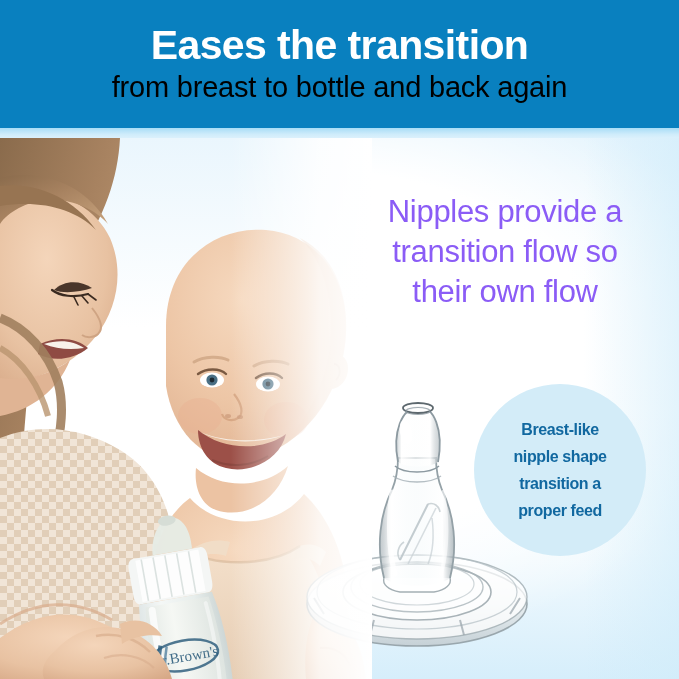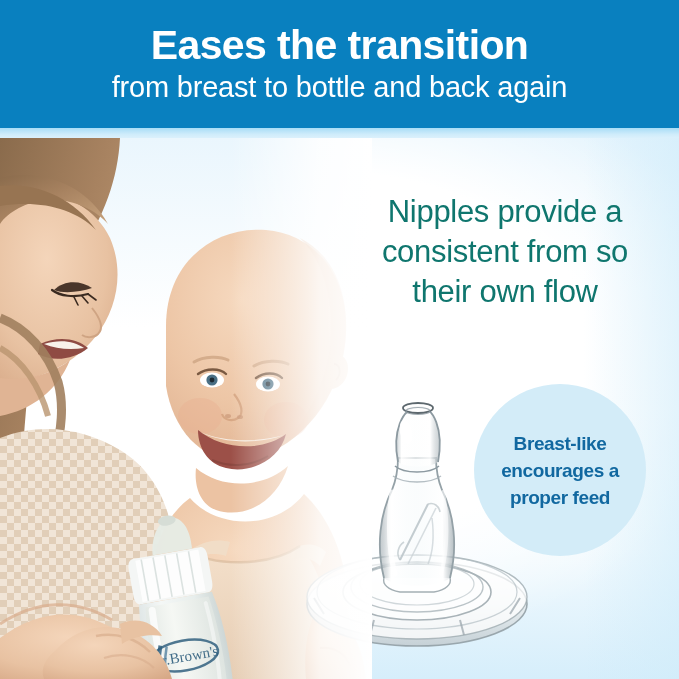--- a/index.html
+++ b/index.html
@@ -36,21 +36,21 @@
     color: #ffffff;
     font-family: "Liberation Sans", sans-serif;
     font-weight: bold;
     font-size: 41px;
     line-height: 46px;
     letter-spacing: -0.6px;
     text-align: center;
     white-space: nowrap;
   }
   .banner-subtitle {
-    color: #ffffff;
+    color: #000000;
     font-family: "Liberation Sans", sans-serif;
     font-weight: 300;
     font-size: 29px;
     line-height: 34px;
     letter-spacing: -0.2px;
     text-align: center;
     white-space: nowrap;
     margin-top: 2px;
   }
   .banner-strip {
@@ -96,21 +96,21 @@
   }
   .photo svg { display: block; }
 
   
   .para {
     position: absolute;
     left: 360px;
     top: 192px;
     width: 290px;
     text-align: center;
-    color: #0f766e;
+    color: #8b5cf6;
     font-family: "Liberation Sans", sans-serif;
     font-weight: 300;
     font-size: 31px;
     line-height: 40px;
     letter-spacing: -0.3px;
   }
   .para-line { display: block; white-space: nowrap; }
 
   
   .callout {
@@ -124,21 +124,21 @@
     display: flex;
     align-items: center;
     justify-content: center;
     z-index: 25;
   }
   .callout-text {
     text-align: center;
     color: #1168a0;
     font-family: "Liberation Sans", sans-serif;
     font-weight: bold;
-    font-size: 19px;
+    font-size: 16px;
     line-height: 27px;
     letter-spacing: -0.4px;
     width: 160px;
   }
   .callout-line { display: block; white-space: nowrap; }
 
   
   .nipple {
     position: absolute;
     left: 292px;
@@ -309,28 +309,29 @@
       <path d="M96 498 C116 494 136 500 150 514" stroke="#d9ae8d" stroke-width="2.4" fill="none" opacity="0.7"></path>
       <path d="M104 520 C122 514 142 518 154 530" stroke="#d9ae8d" stroke-width="2.2" fill="none" opacity="0.6"></path>
 
       <path d="M120 486 C136 478 154 484 162 498 C150 496 134 498 122 506 Z" fill="#e8c2a2"></path>
     </svg>
     <div class="photo-mask"></div>
   </div>
 
   <div class="para">
     <span class="para-line">Nipples provide a</span>
-    <span class="para-line">consistent from so</span>
+    <span class="para-line">transition flow so</span>
     <span class="para-line">their own flow</span>
   </div>
 
   <div class="callout">
     <div class="callout-text">
       <span class="callout-line">Breast-like</span>
-      <span class="callout-line">encourages a</span>
+      <span class="callout-line">nipple shape</span>
+      <span class="callout-line">transition a</span>
       <span class="callout-line">proper feed</span>
     </div>
   </div>
 
   <div class="nipple">
     <svg width="250" height="258" viewBox="0 0 250 258" xmlns="http://www.w3.org/2000/svg">
       <defs>
         <linearGradient id="glass" x1="0" y1="0" x2="1" y2="0">
           <stop offset="0" stop-color="#b9c2c6" stop-opacity="0.55"></stop>
           <stop offset="0.12" stop-color="#ffffff" stop-opacity="0.95"></stop>

